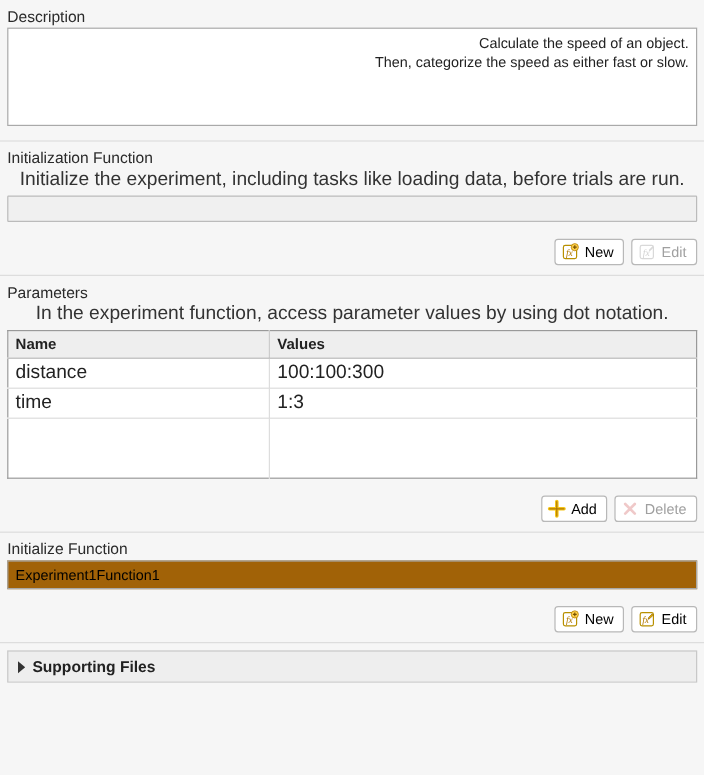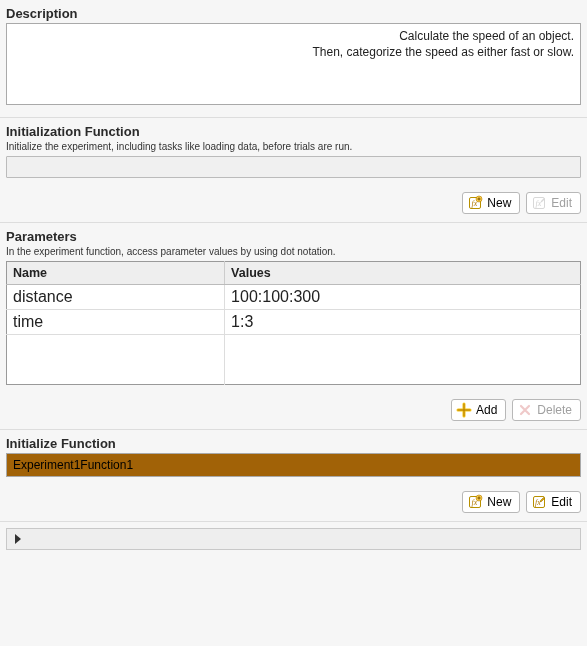--- a/index.html
+++ b/index.html
@@ -9,30 +9,31 @@
     font-family: Arial, Helvetica, sans-serif;
     font-size: 12px;
     background: #f6f6f6;
     color: #222;
     width: 587px;
   }
   .section {
     padding: 4px 6px 8px 6px;
   }
   .section-title {
-    font-weight: bold;
+    font-weight: normal;
     font-size: 13px;
     color: #2a2a2a;
     margin: 0 0 2px 0;
     padding-top: 2px;
   }
   .section-help {
-    font-size: 10px;
+    font-size: 16px;
     color: #333;
     margin: 0 0 4px 0;
+    text-align: center;
   }
   .textarea {
     width: 100%;
     height: 82px;
     background: #fff;
     border: 1px solid #a9a9a9;
     padding: 4px 6px;
     font-family: inherit;
     font-size: 12px;
     line-height: 1.35;
@@ -257,13 +258,14 @@
       </svg>
     </span>
     <span>Edit</span>
   </button>
 </div>
 
 <hr class="divider">
 
 <div class="accordion-header">
   <span class="tri"></span>
+  <span>Supporting Files</span>
 </div>
 
 </body></html>

